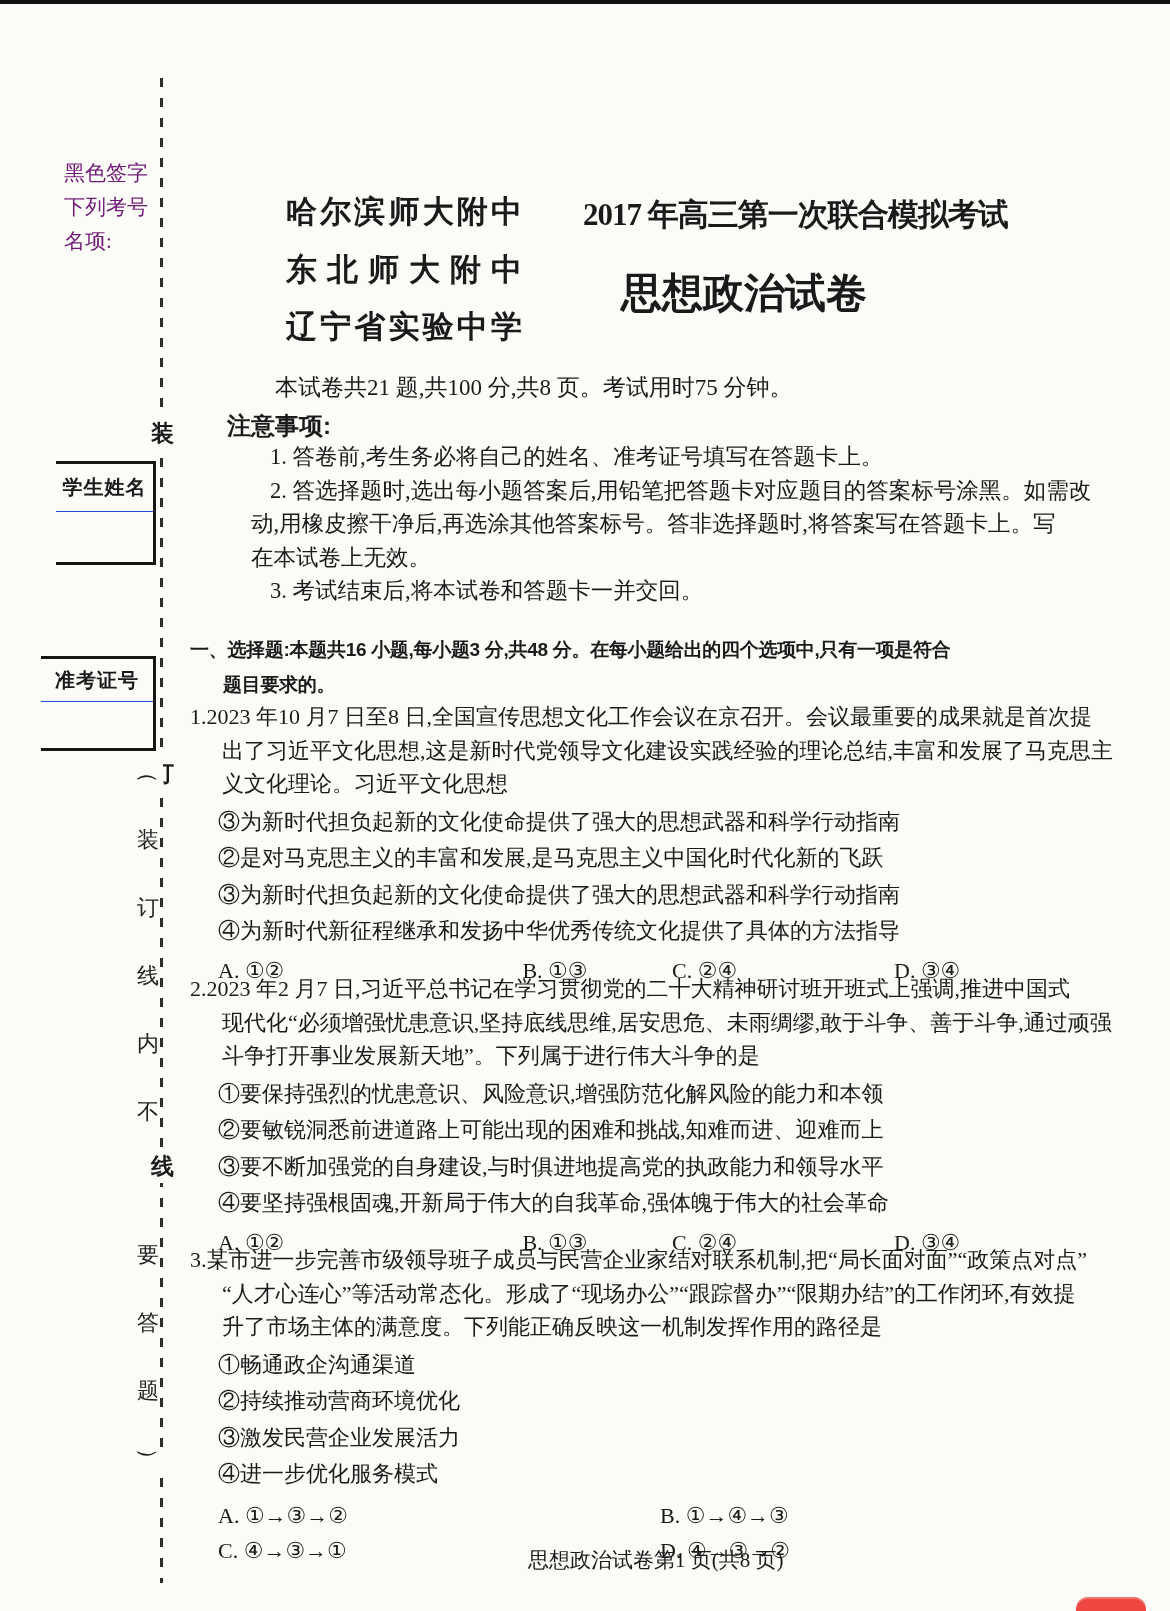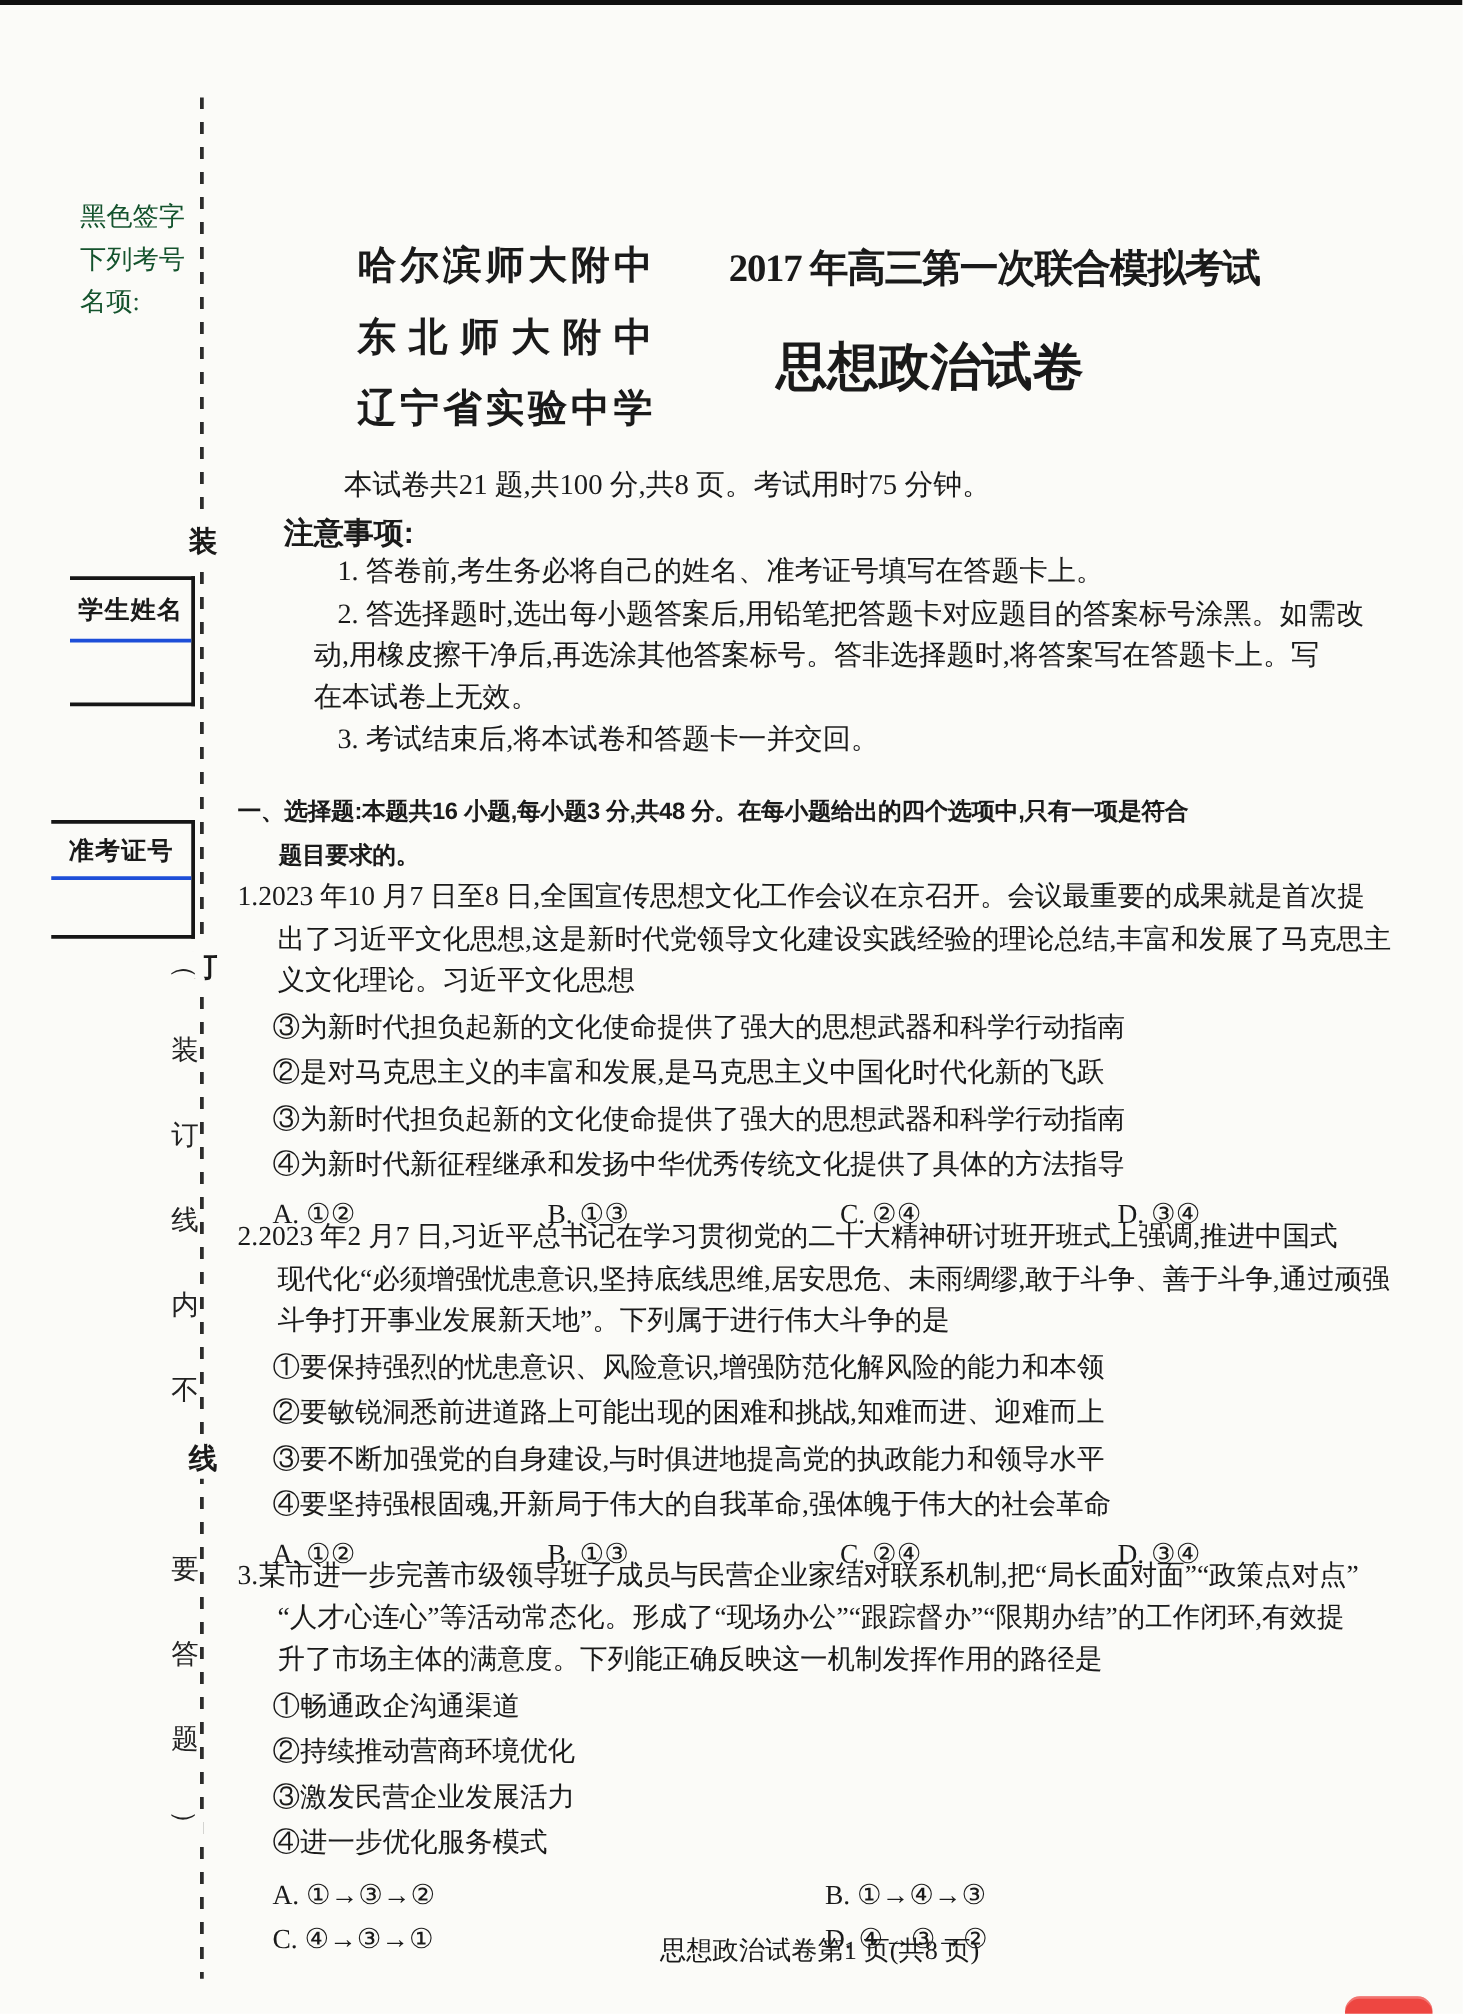--- a/index.html
+++ b/index.html
@@ -9,38 +9,38 @@
     font-family:"Liberation Serif", serif;
     color:#1a1a1a;
   }
   .topbar { position:absolute; left:0; top:0; width:1170px; height:4px; background:#101010; }
 
   
   .dashline {
     position:absolute; left:160px; top:78px; width:3px; height:1505px;
     background:repeating-linear-gradient(to bottom,#2c2c2c 0 9px,transparent 9px 20px);
   }
-  .cutoff { position:absolute; left:64px; top:156px; font-size:21px; line-height:34px; color:#14532d; }
+  .cutoff { position:absolute; left:64px; top:156px; font-size:21px; line-height:34px; color:#701a75; }
   .bindchar {
     position:absolute; left:151px; font-size:23px; font-weight:bold;
     background:#fbfbf8; padding:1px 0; z-index:2;
   }
   .vnotice {
     position:absolute; left:134px; top:757px; width:28px;
     display:flex; flex-direction:column; align-items:center; gap:38px;
     font-size:22px; color:#222; z-index:2;
   }
   .vnotice .vchar { background:#fbfbf8; }
   .vnotice .vchar:nth-child(7) { margin-top:75px; }
   .vnotice .vchar:nth-child(1), .vnotice .vchar:nth-child(10) { transform:rotate(90deg); }
 
   .fieldbox { position:absolute; border:3px solid #161616; border-left:none; background:transparent; }
   .fieldbox .flabel {
     display:flex; align-items:center; justify-content:center;
-    border-bottom:3px solid #1d4ed8;
+    border-bottom:1px solid #1d4ed8;
     font-size:20px; font-weight:bold; letter-spacing:1px;
   }
   .namebox { left:56px; top:461px; width:97px; height:98px; }
   .namebox .flabel { height:47px; }
   .namebox .fcell  { height:48px; }
   .idbox { left:41px; top:656px; width:112px; height:89px; }
   .idbox .flabel { height:42px; }
   .idbox .fcell  { height:44px; }
 
   
@@ -78,21 +78,21 @@
 
   
   .q { position:absolute; left:190px; width:915px; font-size:22px; }
   .q .stem-line { line-height:33.5px; white-space:nowrap; padding-left:32px; }
   .q .stem-line:first-child { padding-left:0; }
   .q .items { margin-top:3px; }
   .q .item { line-height:36.6px; white-space:nowrap; padding-left:28px; }
   .q .opts { margin-top:5px; padding-left:28px; }
   .opts4 { display:flex; line-height:32px; }
   .opts4 .opt:nth-child(1){ width:220px; }
-  .opts4 .opt:nth-child(2){ width:234px; }
+  .opts4 .opt:nth-child(2){ width:234px;text-align:center; }
   .opts4 .opt:nth-child(3){ width:222px; }
   .optsgrid { display:grid; grid-template-columns:442px auto; line-height:35px; }
   .q1 { top:700px; } .q2 { top:972px; } .q3 { top:1243px; }
 
   .footer { position:absolute; left:528px; top:1546px; font-size:21px; white-space:nowrap; }
 
   .red-badge {
     position:absolute; left:1076px; top:1597px; width:70px; height:28px;
     background:#ee4641; border-radius:12px;
     box-shadow:inset 0 2px 0 rgba(255,255,255,.25);

